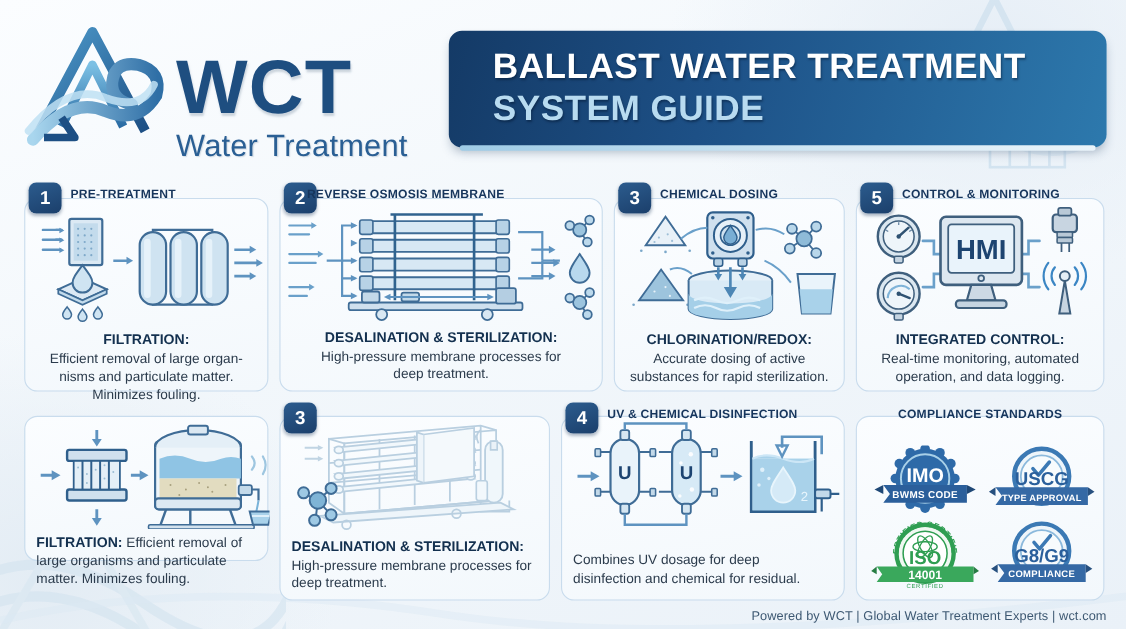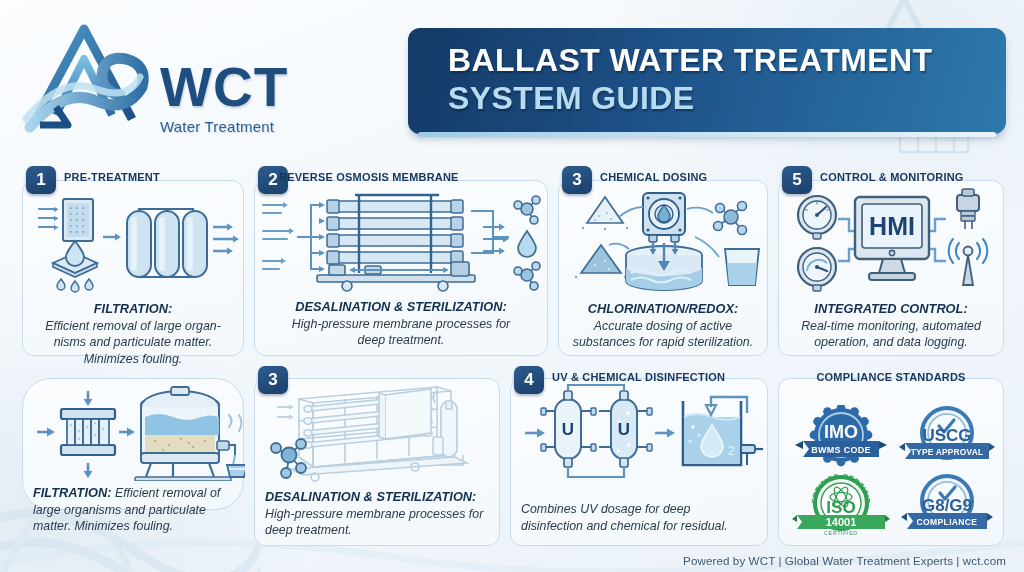--- a/index.html
+++ b/index.html
@@ -21,23 +21,23 @@
   #wm-logo-right { top: -18px; right: 20px; opacity: .55; }
   #wm-wave-left { bottom: -40px; left: -60px; opacity: .6; }
   #wm-wave-bottom { bottom: -10px; left: 0; opacity: .45; }
 
   
   #header { position: absolute; top: 0; left: 0; width: 1024px; height: 152px; }
   #logo-block { position: absolute; left: 22px; top: 10px; width: 370px; height: 130px;
                 display: flex; align-items: center; gap: 6px; }
   #logo-mark { width: 132px; height: 120px; flex: 0 0 132px; }
   #logo-text { display: flex; flex-direction: column; justify-content: center; padding-top: 6px;}
-  #brand-name { font-size: 55px; font-weight: bold; color: #1e4e80; letter-spacing: 1px;
+  #brand-name { font-size: 69px; font-weight: bold; color: #1e4e80; letter-spacing: 1px;
                 line-height: .95; text-shadow: 1px 2px 2px rgba(120,140,160,.35); margin-top: 40px; }
-  #brand-sub { font-size: 15px; color: #2a5f94; letter-spacing: .2px; margin-top: 4px;
+  #brand-sub { font-size: 28px; color: #2a5f94; letter-spacing: .2px; margin-top: 4px;
                text-shadow: 1px 1px 1px rgba(130,150,170,.3); }
 
   #title-banner {
     position: absolute; left: 408px; top: 28px; width: 598px; height: 106px;
     border-radius: 12px;
     background: linear-gradient(105deg, #143a66 0%, #1d5086 40%, #2d79ad 100%);
     box-shadow: 0 6px 10px -3px rgba(30,60,95,.40);
     padding: 14px 0 0 40px;
   }
   #title-line1 { font-size: 32px; font-weight: bold; color: #ffffff; letter-spacing: .4px;
@@ -63,30 +63,30 @@
     box-shadow: 0 2px 3px rgba(25,55,90,.35);
     z-index: 4;
   }
   .card-title {
     position: absolute; z-index: 4;
     font-size: 11px; font-weight: bold; color: #16355c; letter-spacing: .2px;
     white-space: nowrap;
   }
   .art { position: absolute; left: 0; right: 0; }
   .cap { position: absolute; left: 8px; right: 8px; text-align: center;
-         font-size: 12.4px; line-height: 1.32; color: #2b3b4c; font-style: italic; }
+         font-size: 12.4px; line-height: 1.32; color: #2b3b4c; }
   .cap b { color: #13304f; font-size: 12.8px; }
   .cap-left { text-align: left; }
 
   
   #card-pre       { left: 22px;  top: 180px; width: 222px; height: 176px; }
   #card-ro        { left: 254px; top: 180px; width: 294px; height: 176px; }
   #card-chem      { left: 558px; top: 180px; width: 210px; height: 176px; }
   #card-control   { left: 778px; top: 180px; width: 226px; height: 176px; }
-  #card-filt2     { left: 22px;  top: 378px; width: 222px; height: 132px; border-radius: 29px; }
+  #card-filt2     { left: 22px;  top: 378px; width: 222px; height: 132px; }
   #card-desal2    { left: 254px; top: 378px; width: 246px; height: 168px; }
   #card-uv        { left: 510px; top: 378px; width: 258px; height: 168px; }
   #card-comp      { left: 778px; top: 378px; width: 226px; height: 168px; }
 
   #badge-pre     { left: 26px;  top: 166px; }
   #badge-ro      { left: 258px; top: 166px; }
   #badge-chem    { left: 562px; top: 166px; }
   #badge-control { left: 782px; top: 166px; }
   #badge-desal2  { left: 258px; top: 366px; }
   #badge-uv      { left: 514px; top: 366px; }

